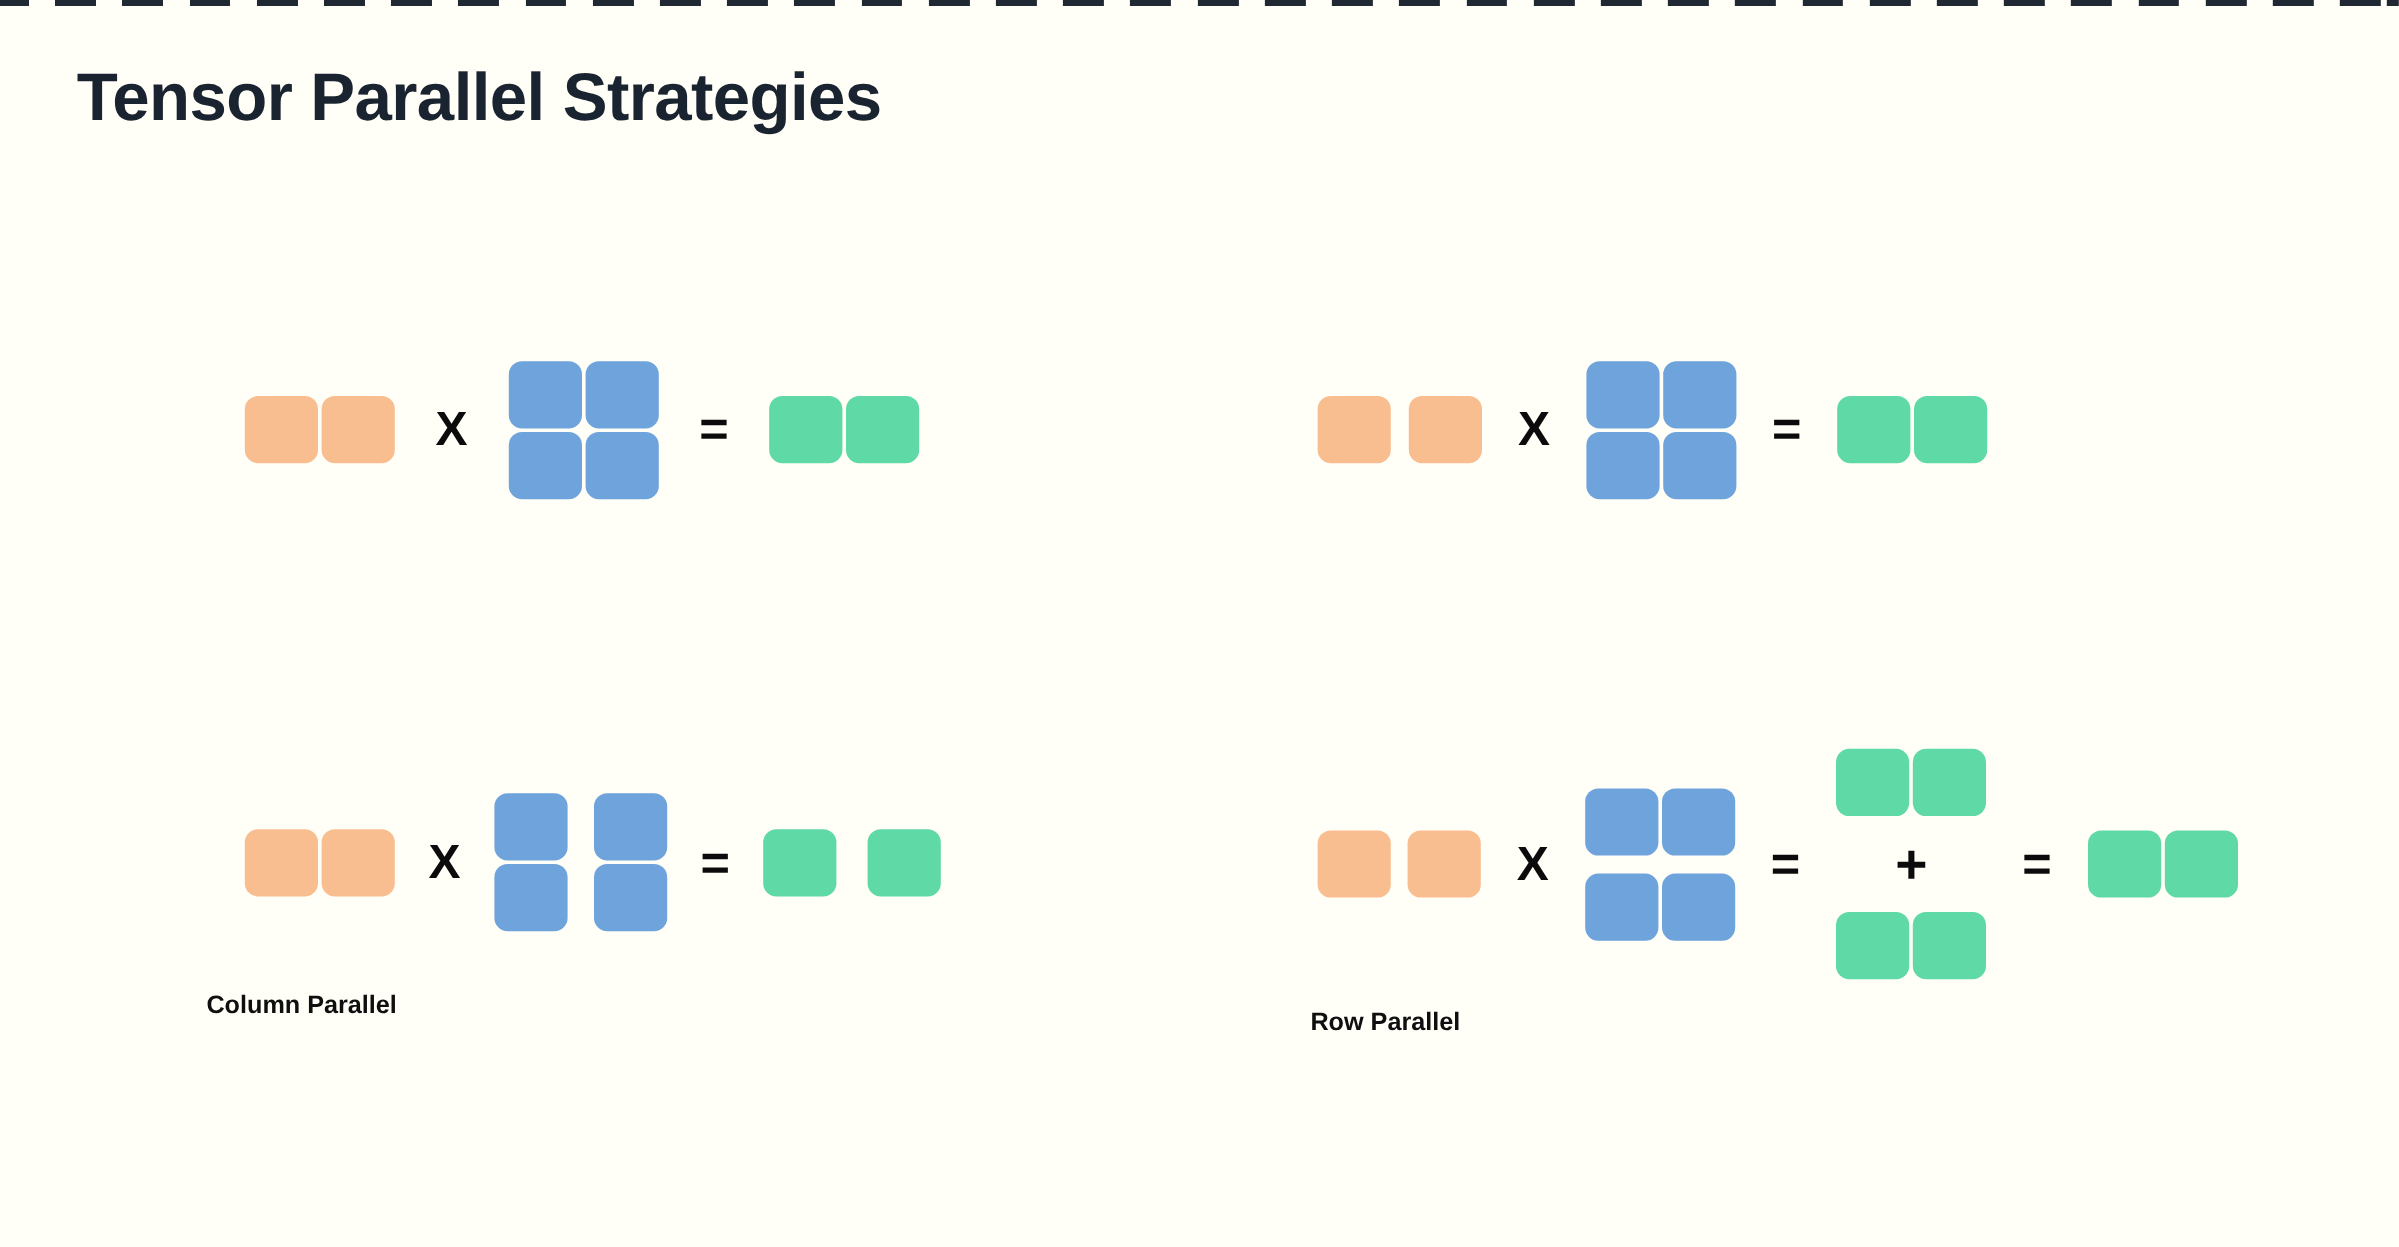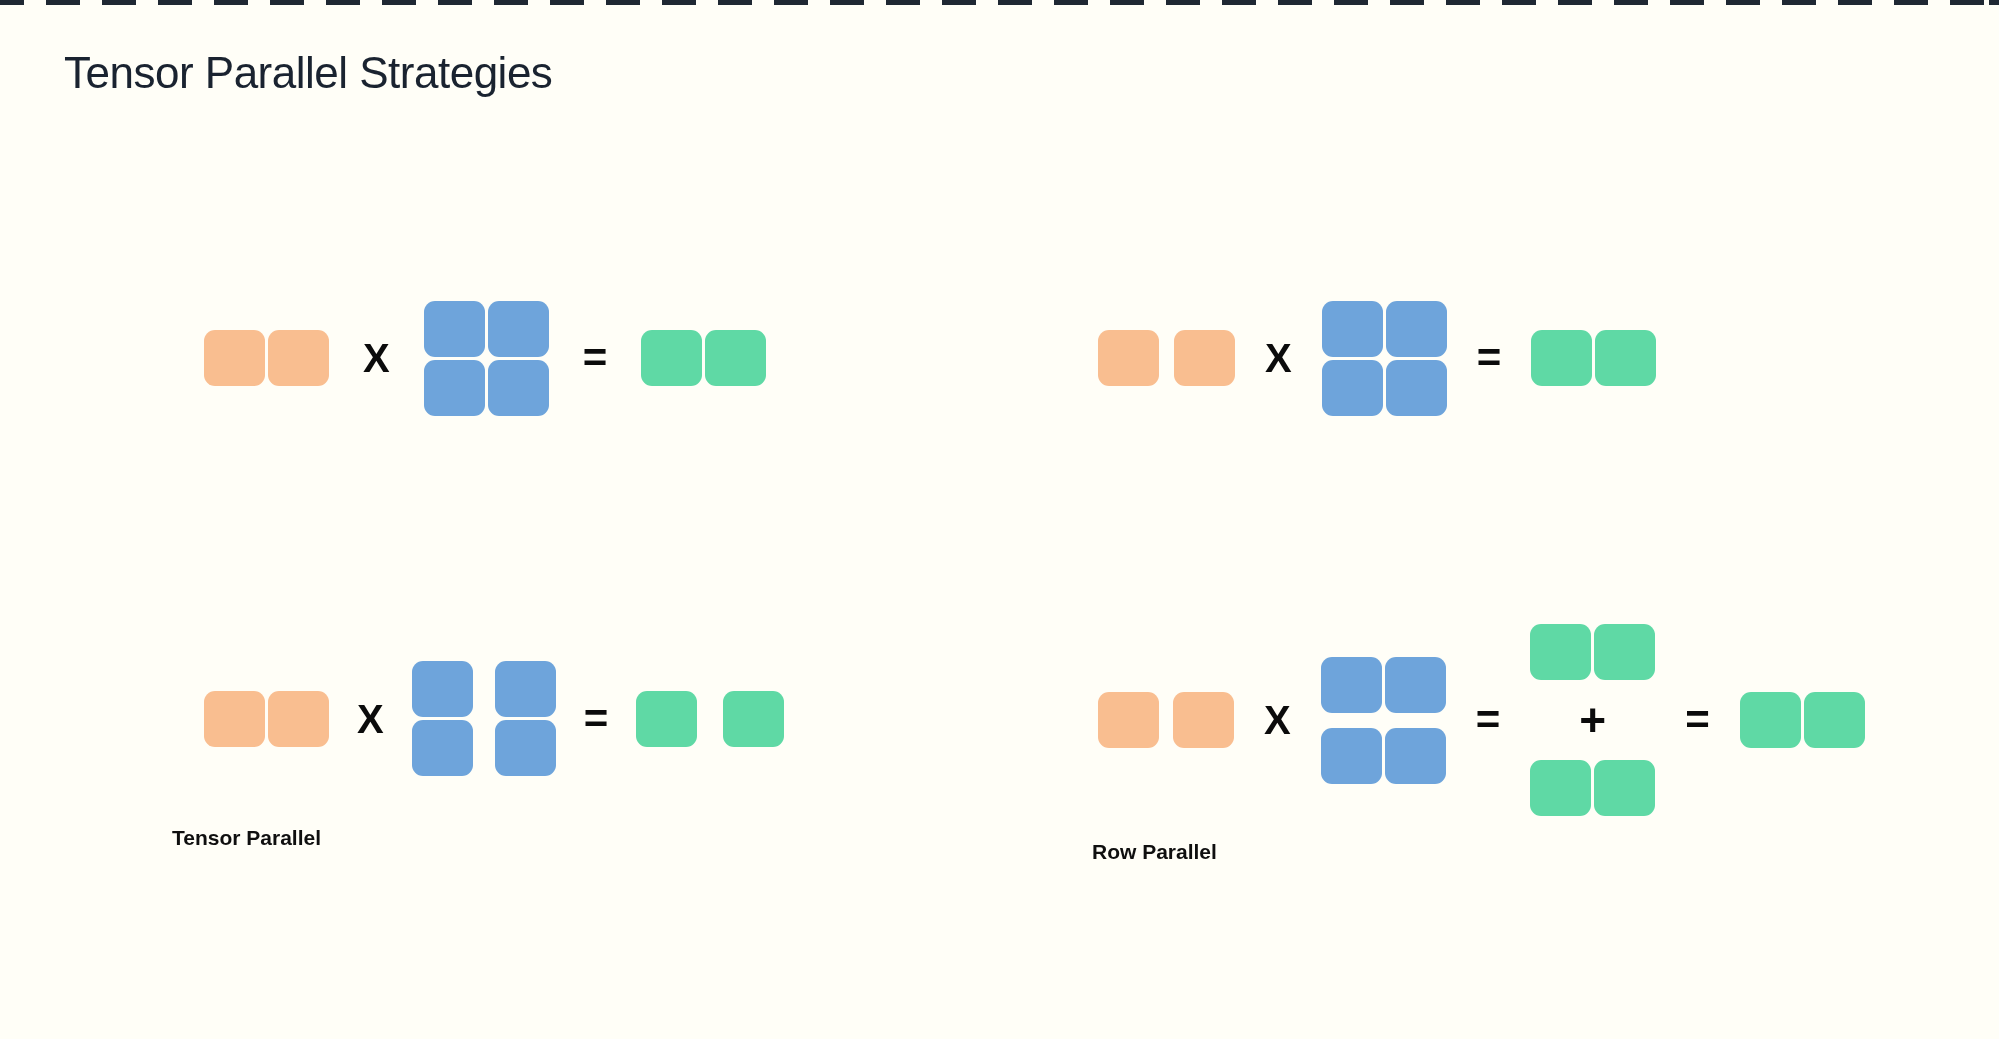--- a/index.html
+++ b/index.html
@@ -12,21 +12,21 @@
   }
   .filmstrip {
     position:absolute; top:0; left:0; width:1999px; height:5px;
     background:repeating-linear-gradient(90deg,
       #1F2833 0px, #1F2833 34px,
       transparent 34px, transparent 56px);
     background-position:-10px 0;
   }
   .page-title {
     position:absolute; left:64px; top:48px;
-    font-size:44px; font-weight:normal; letter-spacing:-0.5px;
+    font-size:56px; font-weight:bold; letter-spacing:-0.5px;
     color:#1A2330; white-space:nowrap;
   }
   .diagram { position:absolute; display:flex; align-items:center; }
   .op { font-weight:bold; line-height:0.8; color:#0B0B0B; }
   .op-multiply { font-size:40px; }
   .op-equals   { font-size:42px; }
   .op-plus     { font-size:46px; }
   .cell { width:61px; height:56px; border-radius:11px; }
   .joined { display:grid; gap:3px; }
   .split-cols { display:flex; }
@@ -148,15 +148,15 @@
         </div>
       </div>
       <div class="op op-equals" style="color: rgb(11, 11, 11);">=</div>
       <div class="joined" style="grid-template-columns: repeat(2, 61px);">
         <div class="cell" style="background: rgb(95, 217, 165);"></div>
         <div class="cell" style="background: rgb(95, 217, 165);"></div>
       </div>
     </div>
   </div>
 
-<div class="diagram-label" id="label-column" style="color: rgb(15, 15, 15);">Tensor Parallel</div>
+<div class="diagram-label" id="label-column" style="color: rgb(15, 15, 15);">Column Parallel</div>
 
 <div class="diagram-label" id="label-row" style="color: rgb(15, 15, 15);">Row Parallel</div>
 
 </body></html>

